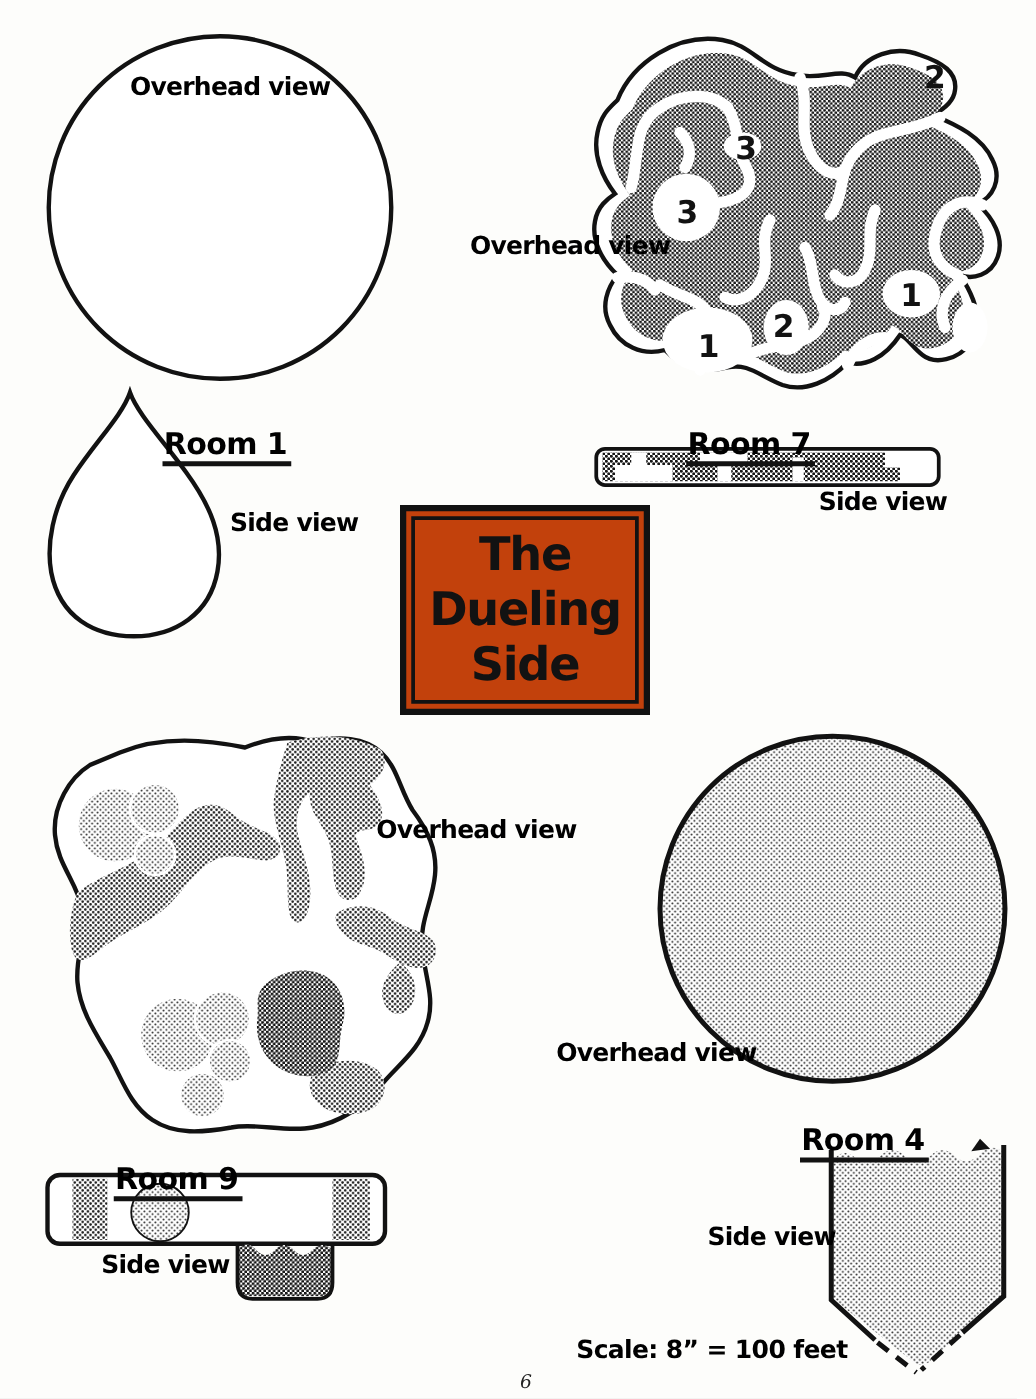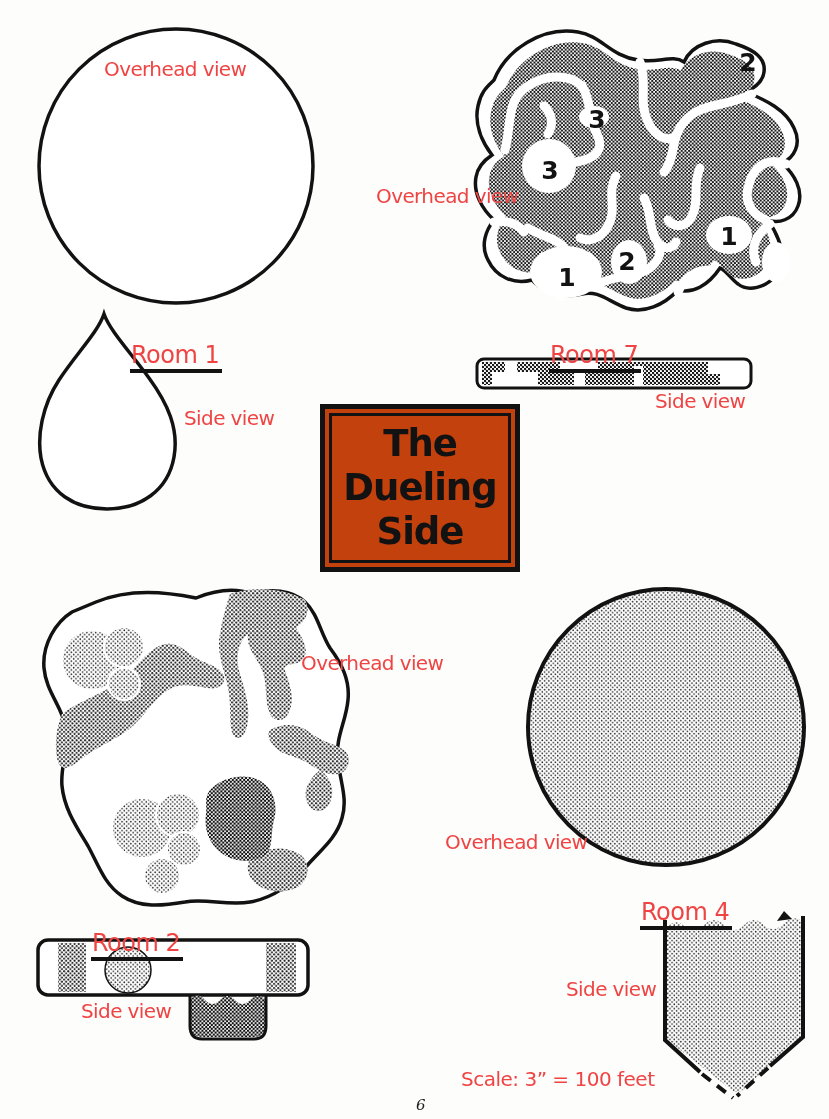--- a/index.html
+++ b/index.html
@@ -2,21 +2,21 @@
 <html><head>
 <meta charset="utf-8">
 <style>
   html,body{margin:0;padding:0;background:#e8e8e4;}
   .page{
     position:relative;width:829px;height:1119px;background:#fdfdfb;
     font-family:"DejaVu Sans","Liberation Sans",sans-serif;overflow:hidden;
   }
   svg.art{position:absolute;left:0;top:0;}
   .lbl{
-    position:absolute;font-weight:normal;color:#ef4444;font-size:20px;
+    position:absolute;font-weight:bold;color:#000000;font-size:20px;
     letter-spacing:-0.6px;white-space:nowrap;line-height:1.1;
   }
   .room-name{
     font-size:24px;letter-spacing:-0.5px;
     border-bottom:4px solid #121212;padding:0 3px 1px 1px;margin-top:28px;
   }
   .marker{
     position:absolute;font-weight:bold;color:#121212;font-size:25px;
     transform:translate(-50%,-50%);line-height:1;
   }
@@ -213,23 +213,23 @@
 
   <div class="title-box">
     <div class="title-box-inner">
       <span class="title-line">The</span>
       <span class="title-line">Dueling</span>
       <span class="title-line">Side</span>
     </div>
   </div>
 
   <span class="lbl" style="left:301px;top:652px">Overhead view</span>
-  <span class="lbl room-name" style="left:91px;top:902px">Room 2</span>
+  <span class="lbl room-name" style="left:91px;top:902px">Room 9</span>
   <span class="lbl" style="left:81px;top:1000px">Side view</span>
 
   <span class="lbl" style="left:445px;top:831px">Overhead view</span>
   <span class="lbl room-name" style="left:640px;top:871px">Room 4</span>
   <span class="lbl" style="left:566px;top:978px">Side view</span>
 
-  <span class="lbl scale-lbl" style="left:461px;top:1068px">Scale: 3” = 100 feet</span>
+  <span class="lbl scale-lbl" style="left:461px;top:1068px">Scale: 8” = 100 feet</span>
   <span class="page-num">6</span>
 
 </div>
 
 </body></html>

